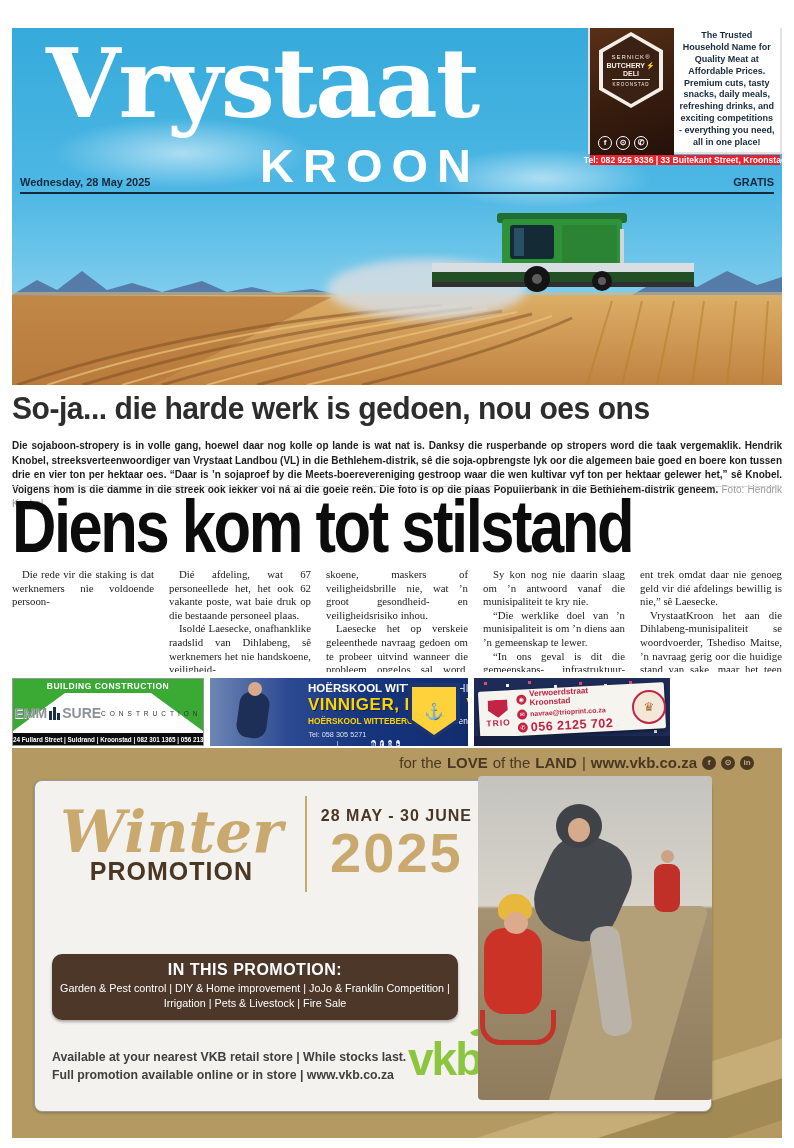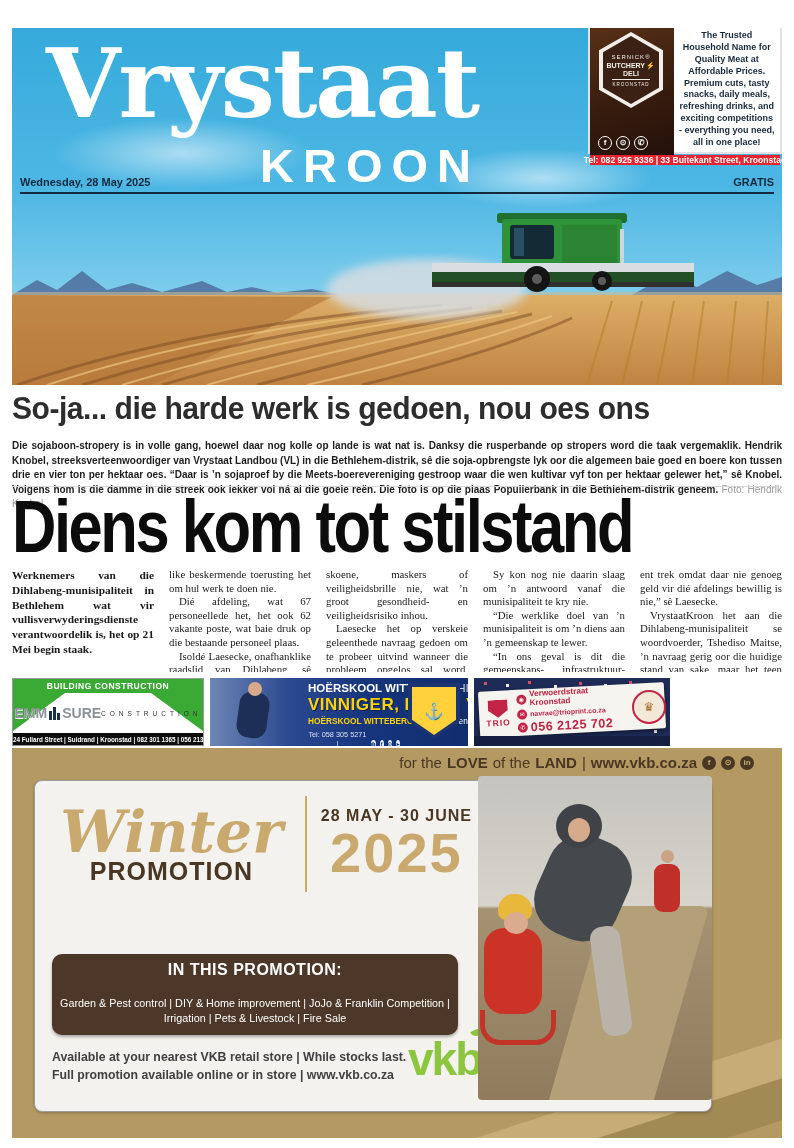--- a/index.html
+++ b/index.html
@@ -176,21 +176,21 @@
         color:#c9a96e;line-height:1;}
   .w-caps{font-size:25px;font-weight:800;color:#4a3723;letter-spacing:1px;margin-top:-4px;}
   .w-div{width:2px;height:96px;background:#c9a96e;margin:0 14px;}
   .w-right{text-align:center;}
   .w-dates{font-size:16px;font-weight:800;color:#4a3723;letter-spacing:1px;white-space:nowrap;}
   .w-year{font-size:56px;font-weight:800;color:#c9a96e;line-height:1;letter-spacing:2px;}
   .vkb-box{position:absolute;left:40px;top:206px;width:406px;background:#4c3728;border-radius:10px;
         padding:7px 6px 9px 6px;box-sizing:border-box;text-align:center;color:#fff;
         box-shadow:0 2px 3px rgba(0,0,0,.3);}
   .vkb-box-title{font-size:16px;font-weight:800;letter-spacing:.5px;}
-  .vkb-box-items{font-size:10.8px;line-height:1.4;margin-top:17px;}
+  .vkb-box-items{font-size:10.8px;line-height:1.4;margin-top:2px;}
   .vkb-avail{position:absolute;left:40px;top:300px;width:356px;font-size:12.3px;font-weight:bold;
         color:#404040;line-height:1.5;}
   .vkb-logo{position:absolute;left:396px;top:288px;font-size:46px;font-weight:800;
         color:#8cc63e;letter-spacing:-2px;line-height:1;}
   .vkb-logo i{position:absolute;right:-2px;top:-7px;width:12px;height:7px;background:#8cc63e;
         border-radius:0 8px 0 8px;transform:rotate(-30deg);font-style:normal;}
 </style>
 </head>
 <body>
 
@@ -288,25 +288,23 @@
     <h1 class="caption-head">So-ja... die harde werk is gedoen, nou oes ons</h1>
     <p class="caption-text"><span>Die sojaboon-stropery is in volle gang, hoewel daar nog kolle op lande is wat nat is. Danksy die rusperbande op stropers word die taak vergemaklik. Hendrik Knobel, streeksverteenwoordiger van Vrystaat Landbou (VL) in die Bethlehem-distrik, sê die soja-opbrengste lyk oor die algemeen baie goed en boere kon tussen drie en vier ton per hektaar oes. “Daar is ’n sojaproef by die Meets-boerevereniging gestroop waar die wen kultivar vyf ton per hektaar gelewer het,” sê Knobel. Volgens hom is die damme in die streek ook lekker vol ná al die goeie reën. Die foto is op die plaas Populierbank in die Bethlehem-distrik geneem.</span><span class="caption-credit">  Foto: Hendrik Knobel</span></p>
   </div>
 
   <div class="abs main-headline">
     <span>Diens kom tot stilstand</span>
   </div>
 
   <div class="abs columns">
     <div class="col">
-      <p class="lede">Werknemers van die Dihlabeng-munisipaliteit in Bethlehem wat vir vullisverwyderingsdienste verantwoordelik is, het op 21 Mei begin staak.</p>
       <p class="ind">Die rede vir die staking is dat werknemers nie voldoende persoon-</p>
     </div>
     <div class="col">
-      <p>like beskermende toerusting het om hul werk te doen nie.</p>
       <p class="ind">Dié afdeling, wat 67 personeellede het, het ook 62 vakante poste, wat baie druk op die bestaande personeel plaas.</p>
       <p class="ind">Isoldé Laesecke, onafhanklike raadslid van Dihlabeng, sê werknemers het nie handskoene, veiligheid-</p>
     </div>
     <div class="col">
       <p>skoene, maskers of veiligheidsbrille nie, wat ’n groot gesondheid- en veiligheidsrisiko inhou.</p>
       <p class="ind">Laesecke het op verskeie geleenthede navraag gedoen om te probeer uitvind wanneer die probleem opgelos sal word, asook wanneer die betrokke munisipale werkers hul werk sal hervat.</p>
     </div>
     <div class="col">
       <p class="ind">Sy kon nog nie daarin slaag om ’n antwoord vanaf die munisipaliteit te kry nie.</p>
       <p class="ind">“Die werklike doel van ’n munisipaliteit is om ’n diens aan ’n gemeenskap te lewer.</p>

